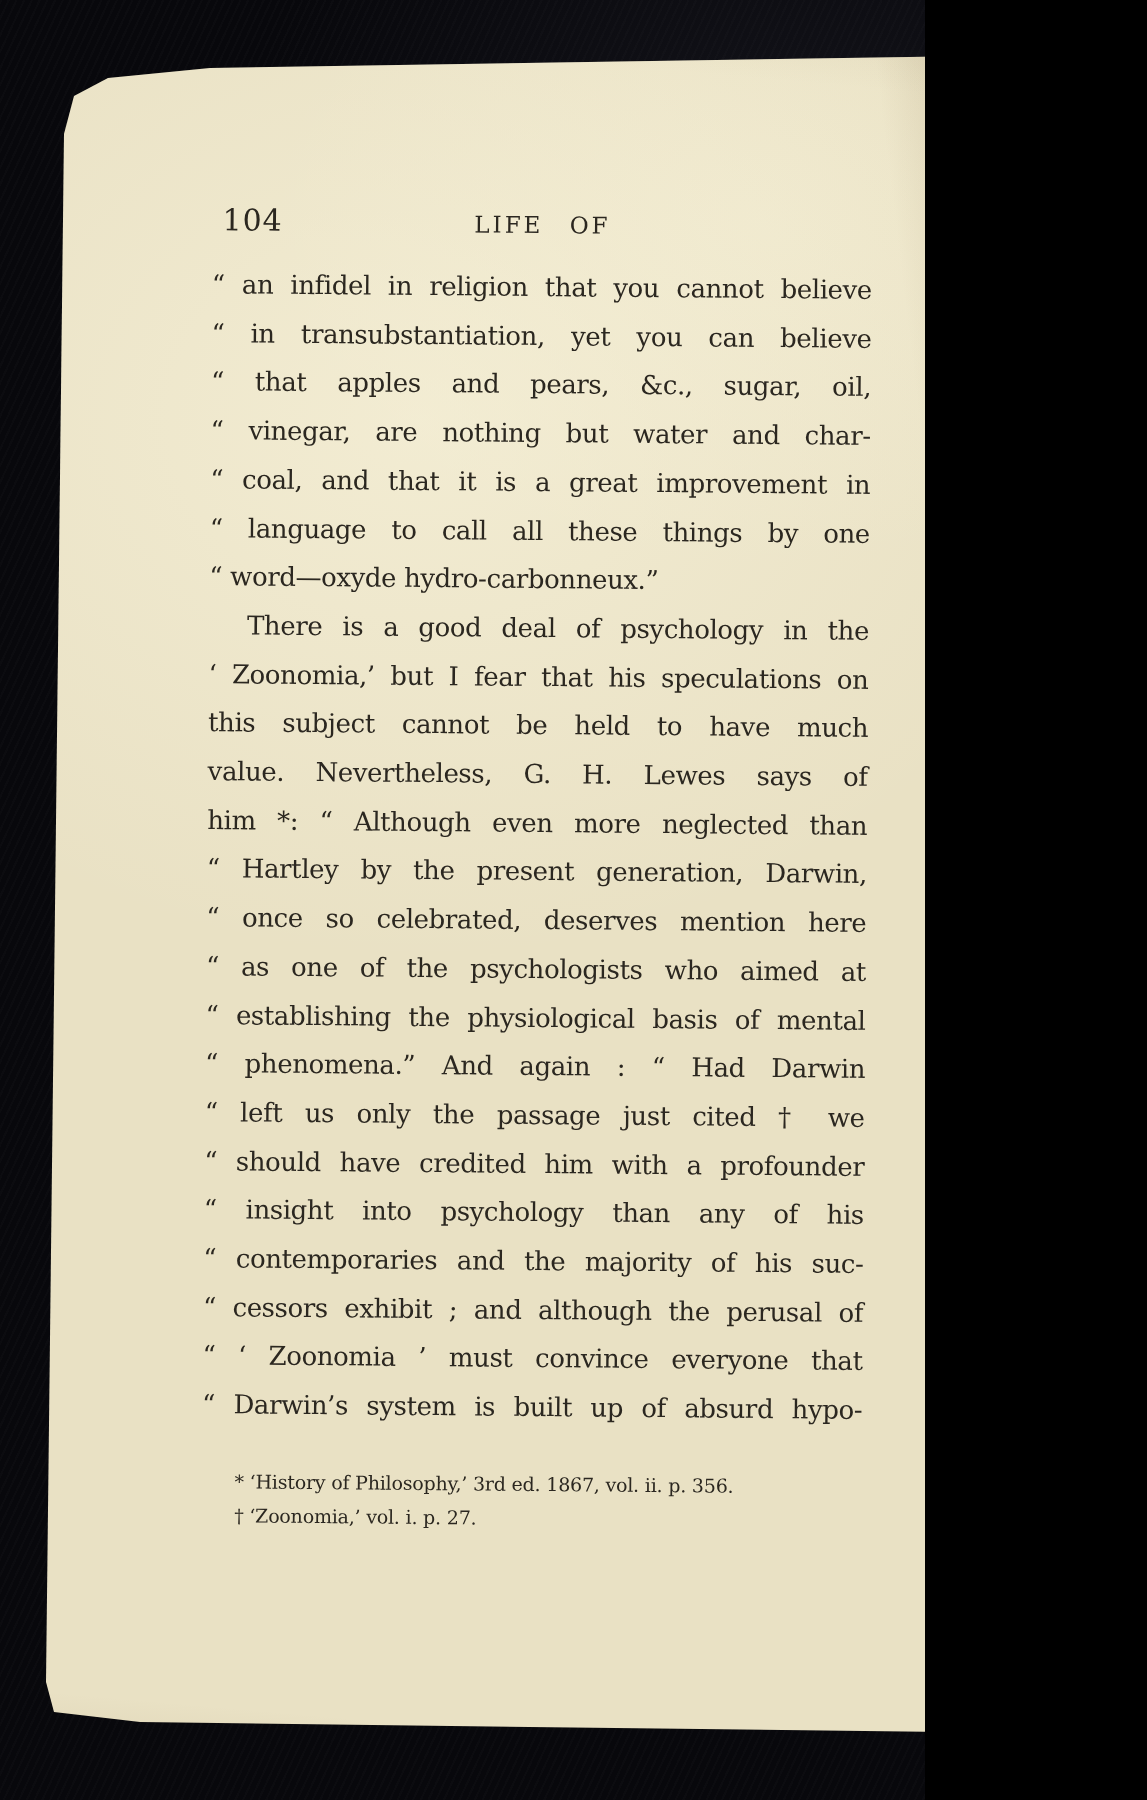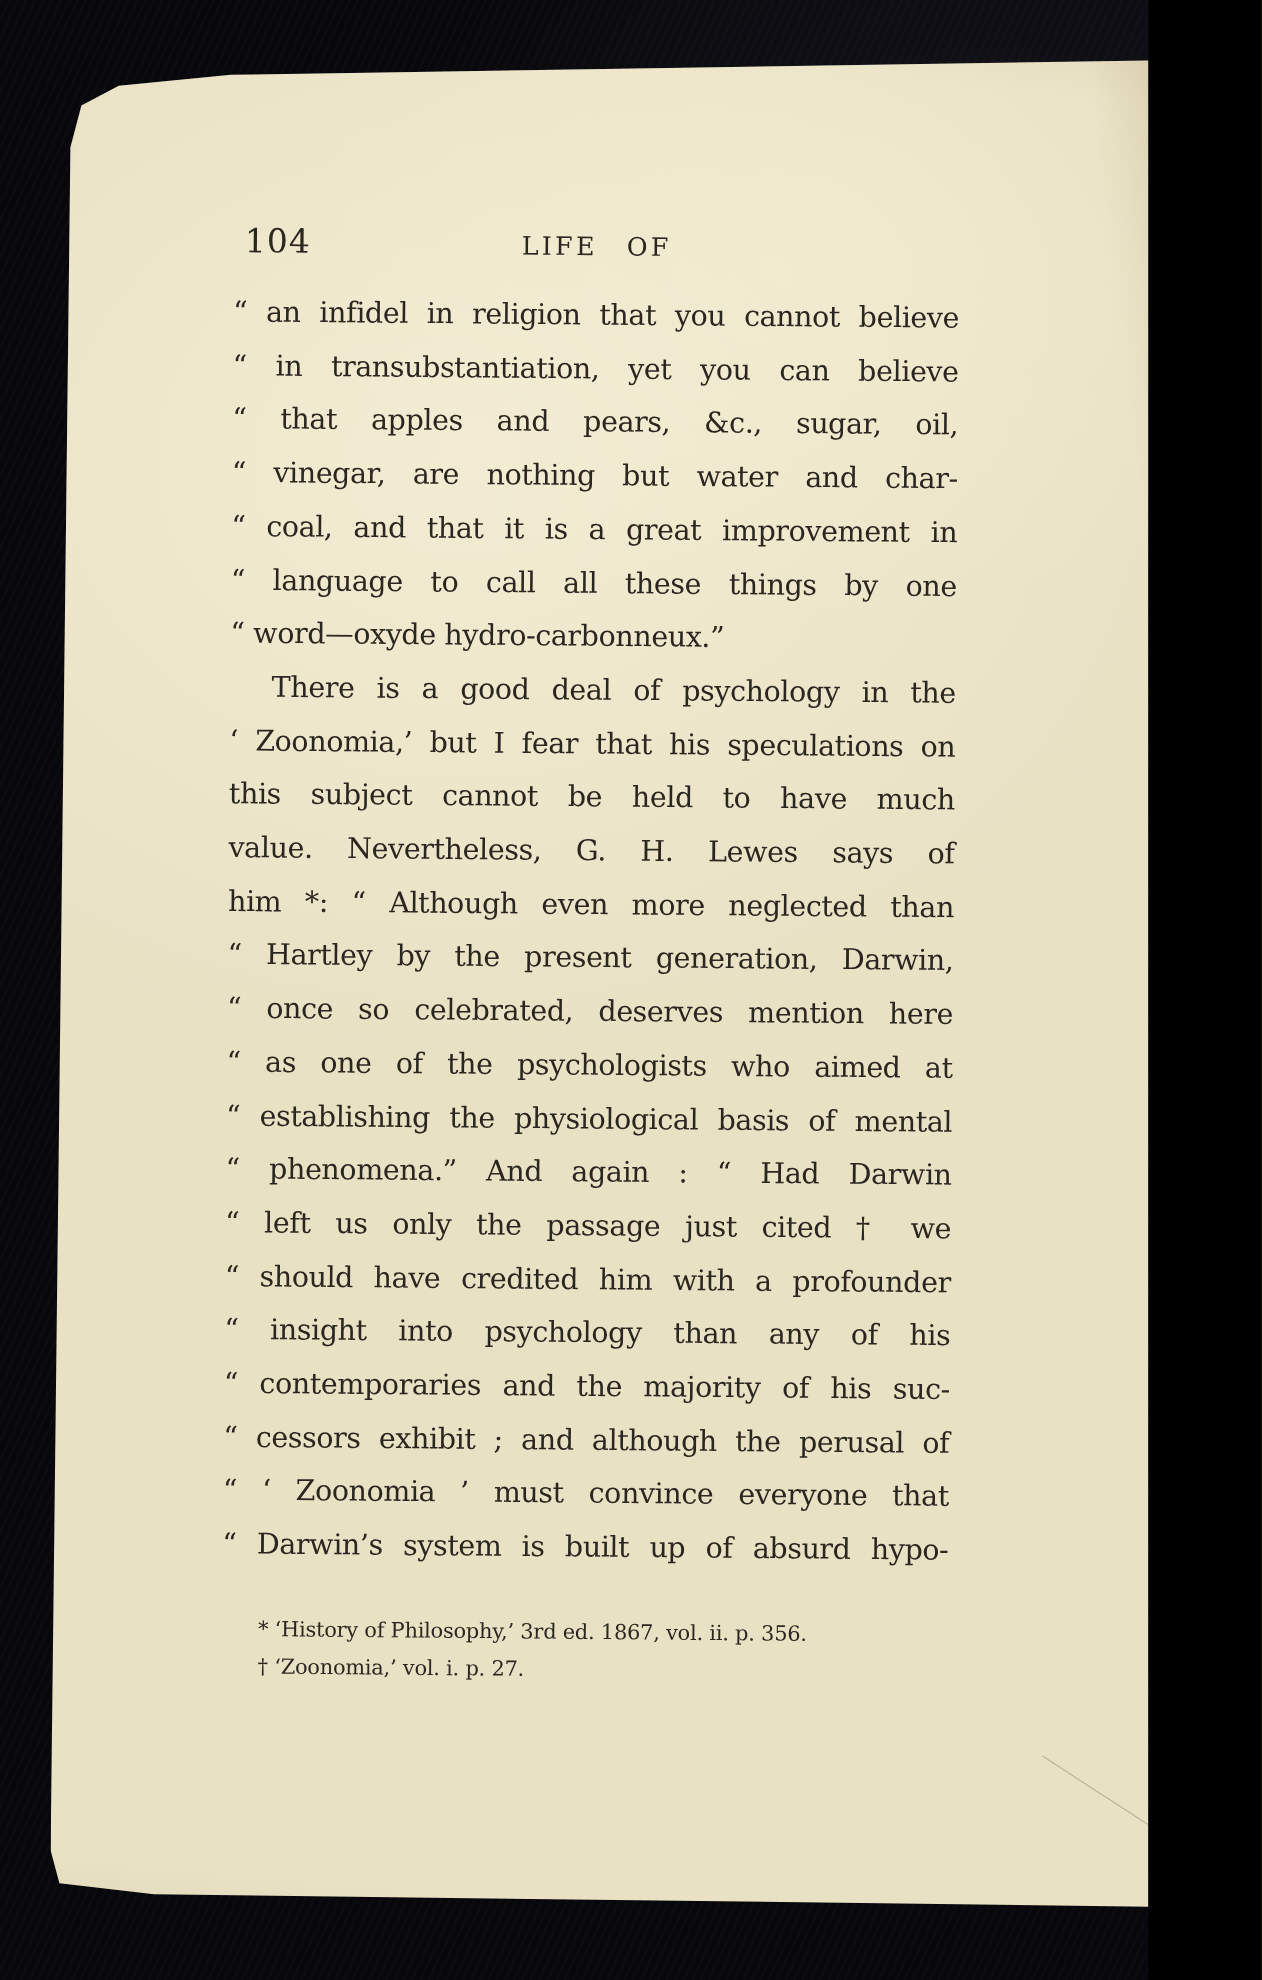--- a/index.html
+++ b/index.html
@@ -1,17 +1,17 @@
 <!DOCTYPE html>
 <html><head>
 <meta charset="utf-8">
 <style>
   html,body{margin:0;padding:0;background:#000;}
   .scan{
-    position:relative;width:1044px;height:1800px;overflow:hidden;
+    position:relative;width:925px;height:1800px;overflow:hidden;
     background:
       radial-gradient(900px 600px at 85% 8%, rgba(45,45,58,.28), rgba(0,0,0,0) 60%),
       repeating-linear-gradient(115deg, rgba(255,255,255,.015) 0 2px, rgba(0,0,0,0) 2px 7px),
       #08080c;
     font-family:"DejaVu Serif", serif;
   }
   
   .edge-page{
     position:absolute;left:1098px;top:36px;width:54px;height:1722px;
     background:linear-gradient(to right,#a89f84 0%, #c6bda2 14%, #d3cbb2 45%, #d8d0b8 70%, #c9c0a5 100%);

